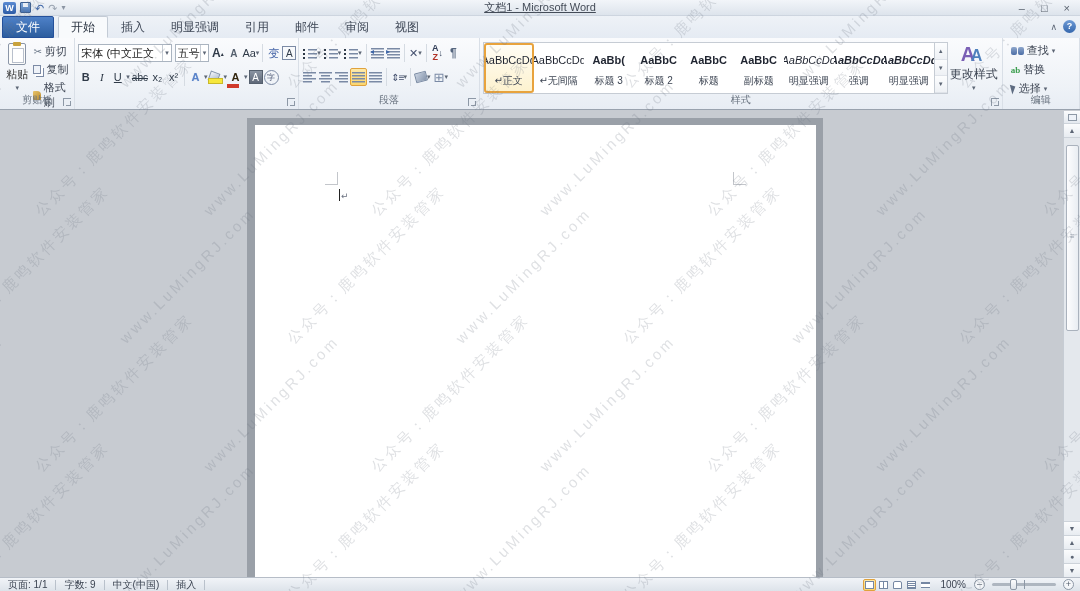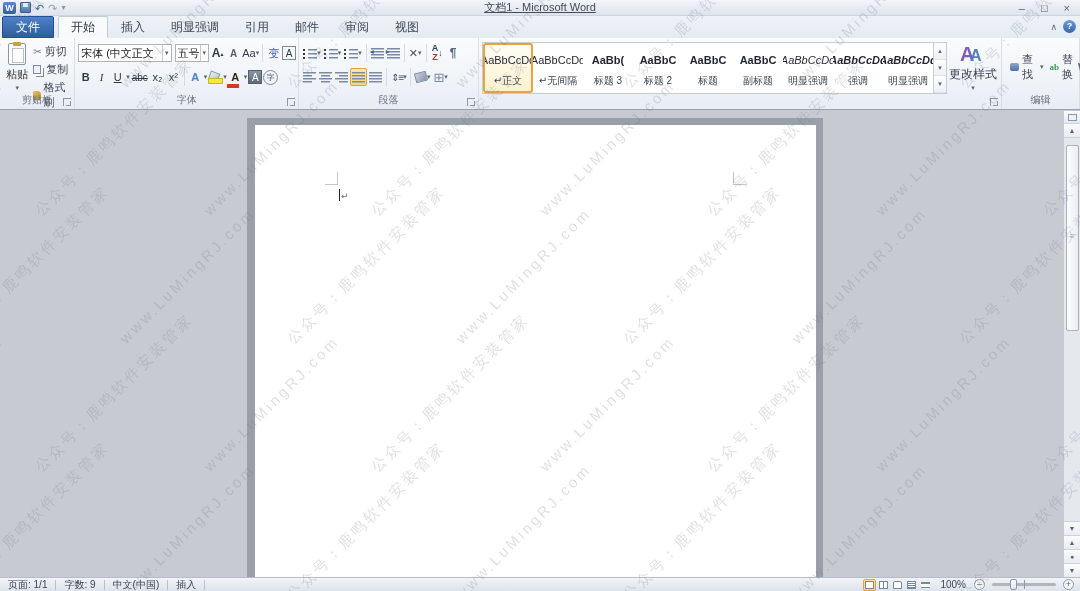--- a/index.html
+++ b/index.html
@@ -123,21 +123,21 @@
   .p-int { font-style:italic; font-weight:bold; color:#4f81bd; }
   .sty-scroll { width:13px; height:52px; margin-top:1px; border:1px solid #c6ccd4; border-left:none; display:flex; flex-direction:column; }
   .sty-scroll div { flex:1; display:flex; align-items:center; justify-content:center; font-size:6px; color:#5d6675; border-bottom:1px solid #dfe3e9; background:linear-gradient(#fcfdfe,#eef1f5); }
   .chgsty-btn { width:52px; display:flex; flex-direction:column; align-items:center; padding-top:2px; gap:1px; }
   .chgsty-ic { position:relative; width:26px; height:22px; }
   .chgsty-ic .a1 { position:absolute; left:0; top:0; font-size:20px; font-weight:bold; color:#7a5fb5; }
   .chgsty-ic .a2 { position:absolute; left:10px; top:4px; font-size:16px; font-weight:bold; color:#4f81bd; }
   .chgsty-btn .lbl { font-size:12px; color:#3c4452; }
 
   
-  .g-edit { width:78px; display:flex; gap:2px; padding-top:4px; padding-left:6px; }
+  .g-edit { width:78px; display:flex; flex-direction:column; gap:2px; padding-top:4px; padding-left:6px; }
   .binoc { width:13px; height:8px; position:relative; }
   .binoc::before,.binoc::after { content:""; position:absolute; top:0; width:6px; height:8px; border-radius:2px; background:linear-gradient(#8fa7cc,#4c6ea6); }
   .binoc::before { left:0; } .binoc::after { right:0; }
   .repl-ic { font-size:9px; color:#3e66a8; font-weight:bold; }
   .repl-ic em { font-style:normal; color:#3b9e4e;font-family:Liberation Serif, serif; }
   .cursor-ic { width:0; height:0; border-left:5px solid #5d6b80; border-top:3px solid transparent; border-bottom:7px solid transparent; transform:rotate(-15deg); }
 
   
   .docarea { position:absolute; top:111px; left:0; right:0; bottom:14px; background:#c7cbd1; overflow:hidden; }
   .page-frame { position:absolute; left:247px; top:7px; width:576px; height:470px;
@@ -289,21 +289,20 @@
         <span class="sep-v"></span>
         <span class="tbtn fx-ic">A</span>
         <span class="dd">▾</span>
         <span class="hl-ic"></span>
         <span class="dd">▾</span>
         <span class="tbtn fc-ic">A</span>
         <span class="dd">▾</span>
         <span class="shade-ic">A</span>
         <span class="enc-ic">字</span>
       </div>
-      <div class="rgroup-label">字体</div>
       <div class="dlg-launch"></div>
     </div>
 
     <div class="rgroup g-par">
       <div class="frow">
         <span class="tbtn">
             <span class="list-ic"></span>
             <span class="dd">▾</span>
           </span>
         <span class="tbtn">
@@ -415,20 +414,21 @@
         <div>▼</div>
       </div>
       <div class="chgsty-btn">
         <div class="chgsty-ic">
           <span class="a1">A</span>
             <span class="a2">A</span>
         </div>
         <div class="lbl">更改样式</div>
         <span class="dd">▾</span>
       </div>
+      <div class="rgroup-label">样式</div>
       <div class="dlg-launch"></div>
     </div>
 
     <div class="rgroup g-edit">
       <div class="btn">
         <span class="binoc"></span>
         <span>查找</span>
           <span class="dd">▾</span>
       </div>
       <div class="btn">

